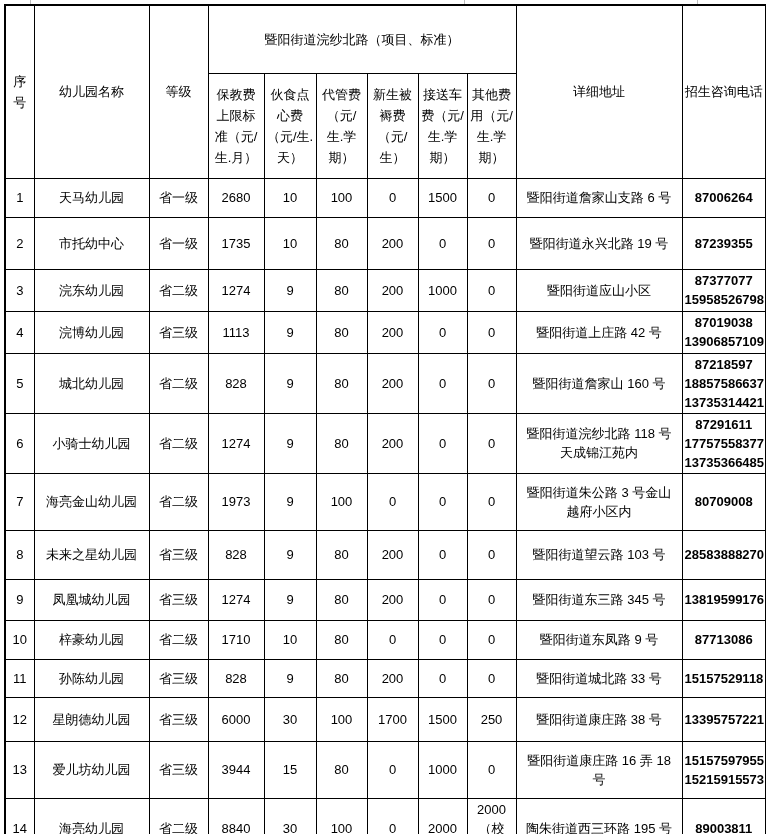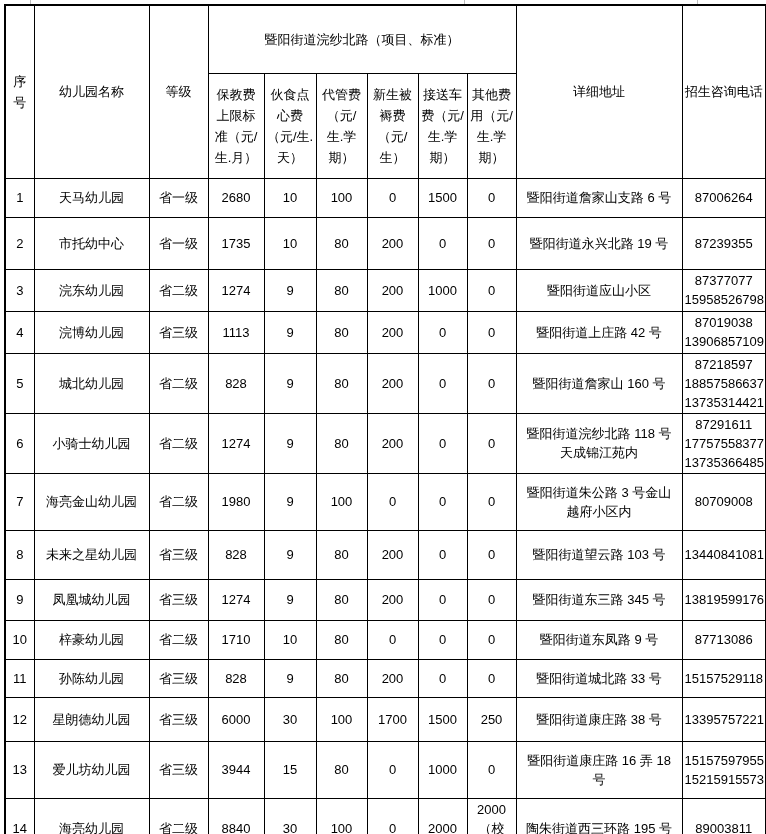--- a/index.html
+++ b/index.html
@@ -41,21 +41,21 @@
     font-weight: normal;
     font-size: 13px;
     padding: 1px 2px;
     overflow: hidden;
   }
   .fee-table thead tr.group-row { height: 68px; }
   .fee-table thead tr.sub-row   { height: 105px; }
   .fee-table thead th { line-height: 21px; }
 
   .fee-table td { line-height: 19px; }
-  .fee-table td.phone-cell { white-space: pre-line; }
+  .fee-table td.phone-cell { white-space: pre-line; font-weight: bold; }
   .fee-table td.address-cell { padding: 9px 4px; }
 
   tbody[data-name="table-body"] tr:nth-child(1)  { height: 39px; }
   tbody[data-name="table-body"] tr:nth-child(2)  { height: 52px; }
   tbody[data-name="table-body"] tr:nth-child(3)  { height: 42px; }
   tbody[data-name="table-body"] tr:nth-child(4)  { height: 42px; }
   tbody[data-name="table-body"] tr:nth-child(5)  { height: 60px; }
   tbody[data-name="table-body"] tr:nth-child(6)  { height: 53px; }
   tbody[data-name="table-body"] tr:nth-child(7)  { height: 48px; }
   tbody[data-name="table-body"] tr:nth-child(8)  { height: 49px; }
@@ -187,41 +187,41 @@
     <td data-name="fee-other">0</td>
     <td class="address-cell" data-name="address">暨阳街道浣纱北路 118 号天成锦江苑内</td>
     <td class="phone-cell" data-name="phone">87291611
 17757558377
 13735366485</td>
   </tr>
       <tr data-name="table-row">
     <td data-name="row-index">7</td>
     <td data-name="kindergarten-name">海亮金山幼儿园</td>
     <td data-name="level">省二级</td>
-    <td data-name="fee-tuition-cap">1980</td>
+    <td data-name="fee-tuition-cap">1973</td>
     <td data-name="fee-meals">9</td>
     <td data-name="fee-custodial">100</td>
     <td data-name="fee-bedding">0</td>
     <td data-name="fee-shuttle">0</td>
     <td data-name="fee-other">0</td>
     <td class="address-cell" data-name="address">暨阳街道朱公路 3 号金山越府小区内</td>
     <td class="phone-cell" data-name="phone">80709008</td>
   </tr>
       <tr data-name="table-row">
     <td data-name="row-index">8</td>
     <td data-name="kindergarten-name">未来之星幼儿园</td>
     <td data-name="level">省三级</td>
     <td data-name="fee-tuition-cap">828</td>
     <td data-name="fee-meals">9</td>
     <td data-name="fee-custodial">80</td>
     <td data-name="fee-bedding">200</td>
     <td data-name="fee-shuttle">0</td>
     <td data-name="fee-other">0</td>
     <td class="address-cell" data-name="address">暨阳街道望云路 103 号</td>
-    <td class="phone-cell" data-name="phone">13440841081</td>
+    <td class="phone-cell" data-name="phone">28583888270</td>
   </tr>
       <tr data-name="table-row">
     <td data-name="row-index">9</td>
     <td data-name="kindergarten-name">凤凰城幼儿园</td>
     <td data-name="level">省三级</td>
     <td data-name="fee-tuition-cap">1274</td>
     <td data-name="fee-meals">9</td>
     <td data-name="fee-custodial">80</td>
     <td data-name="fee-bedding">200</td>
     <td data-name="fee-shuttle">0</td>

